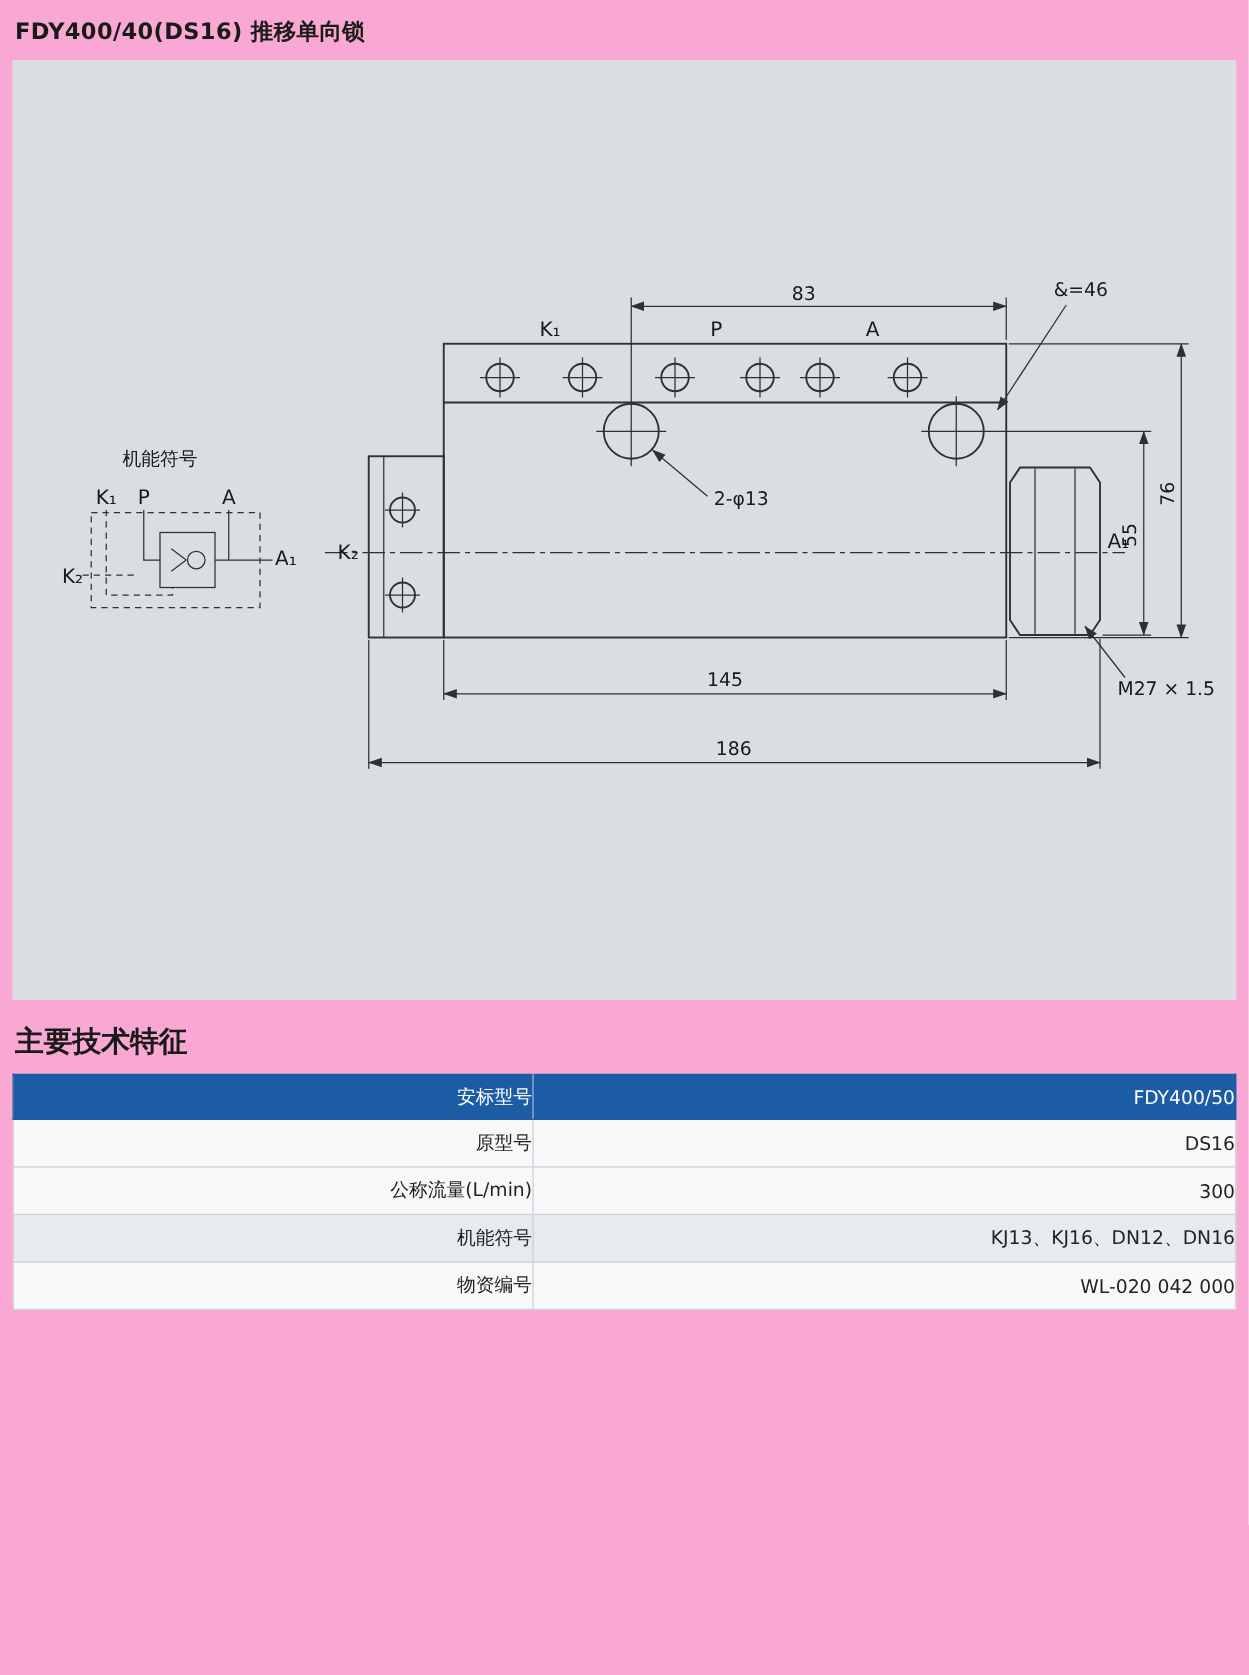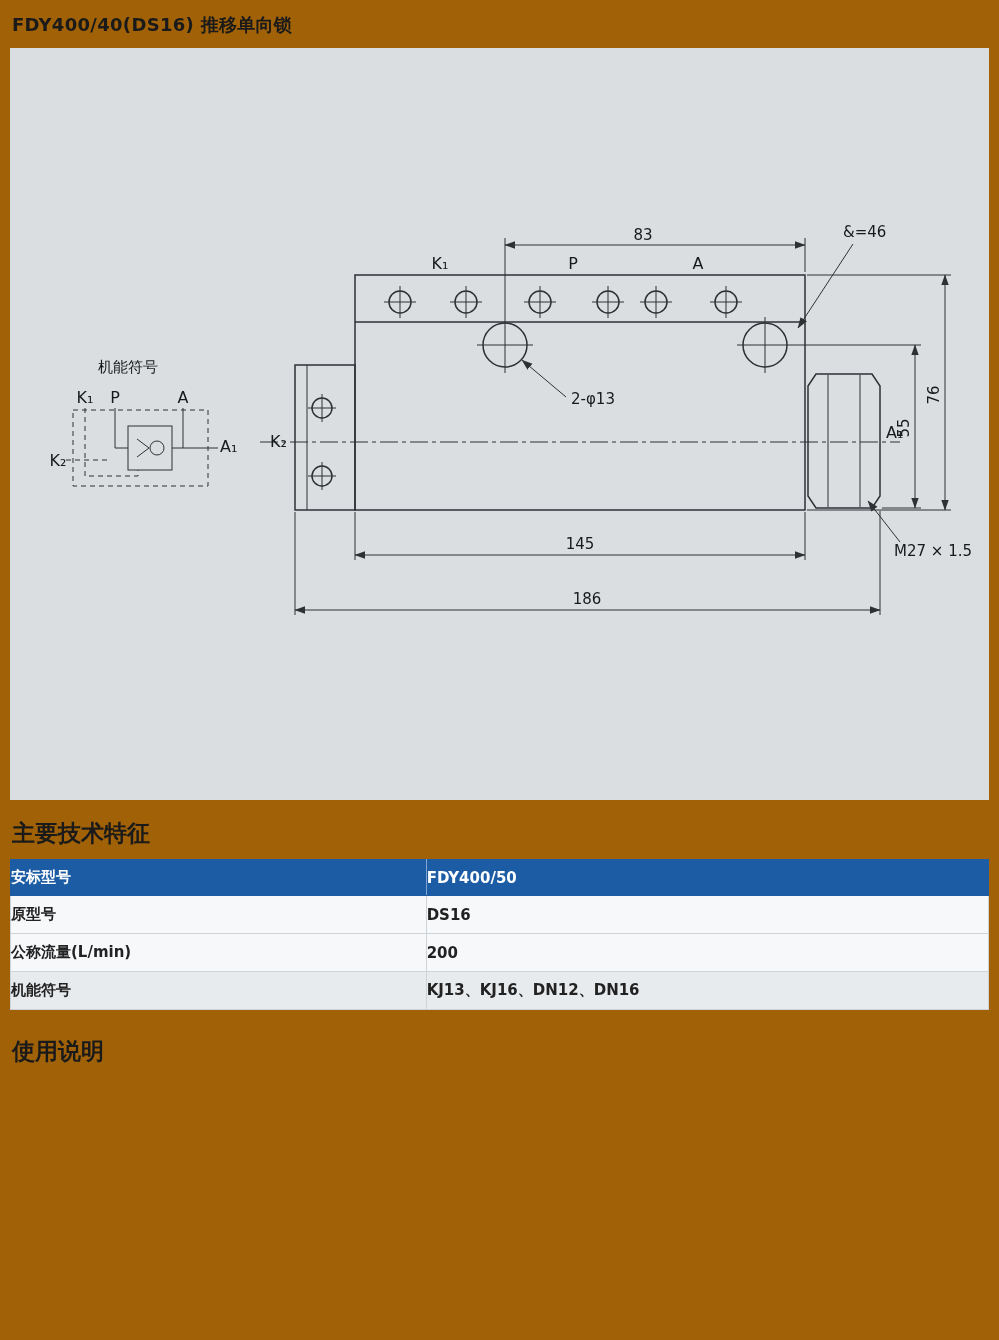--- a/index.html
+++ b/index.html
@@ -1,32 +1,32 @@
 <!DOCTYPE html>
 <html><head>
 <meta charset="utf-8">
 <style>
   * { margin:0; padding:0; box-sizing:border-box; }
   body { background:#ffffff; font-family:"DejaVu Sans","Liberation Sans",sans-serif; color:#1a1a1a; }
-  .page { width:999px; height:1340px; background:#a16207; padding:0 10px; }
+  .page { width:999px; height:1340px; background:#f9a8d4; padding:0 10px; }
   .title { font-size:18px; font-weight:700; padding:13px 0 11px 2px; letter-spacing:.3px; }
   .drawing { width:979px; height:752px; background:#dbdee1; }
   .drawing svg { display:block; }
 
   .ln   { stroke:#2e3134; stroke-width:1.5; fill:none; }
   .thin { stroke:#2e3134; stroke-width:1;   fill:none; }
   .dash { stroke-dasharray:5 4; }
   .cl   { stroke-dasharray:18 4 4 4; }
   .dim  { font-size:15px; fill:#17191b; }
   .port { font-size:16px; fill:#17191b; }
   .cap  { font-size:15px; fill:#17191b; }
 
   .section-heading { font-size:23px; font-weight:700; margin:18px 0 10px 2px; }
   table.specs { width:979px; border-collapse:collapse; font-size:15px; table-layout:fixed; }
-  table.specs td { text-align:left; height:38px; border:1px solid #ced3d8; color:#222;font-weight:bold; }
+  table.specs td { text-align:right; height:38px; border:1px solid #ced3d8; color:#222; }
   table.specs td:first-child { width:42.5%; }
   tr.hd td { background:#1c5ca5; color:#fff; border-color:#1c5ca5; height:36px; }
   tr.hd td:first-child { border-right:1px solid rgba(255,255,255,.45); }
   tr.odd  td { background:#f7f8fa; }
   tr.even td { background:#e8ebee; }
   .usage-text { font-size:15px; padding:8px 0 0 40px; color:#111; }
 </style>
 </head>
 <body>
 
@@ -162,24 +162,27 @@
       <tr class="hd">
         <td>安标型号</td>
         <td>FDY400/50</td>
       </tr>
       <tr class="odd">
         <td>原型号</td>
         <td>DS16</td>
       </tr>
       <tr class="odd">
         <td>公称流量(L/min)</td>
-        <td>200</td>
+        <td>300</td>
       </tr>
       <tr class="even">
         <td>机能符号</td>
         <td>KJ13、KJ16、DN12、DN16</td>
       </tr>
+      <tr class="odd">
+        <td>物资编号</td>
+        <td>WL-020 042 000</td>
+      </tr>
     </tbody>
   </table>
 
-  <div class="section-heading" style="margin-top:26px;">使用说明</div>
 
 </div>
 
 </body></html>

